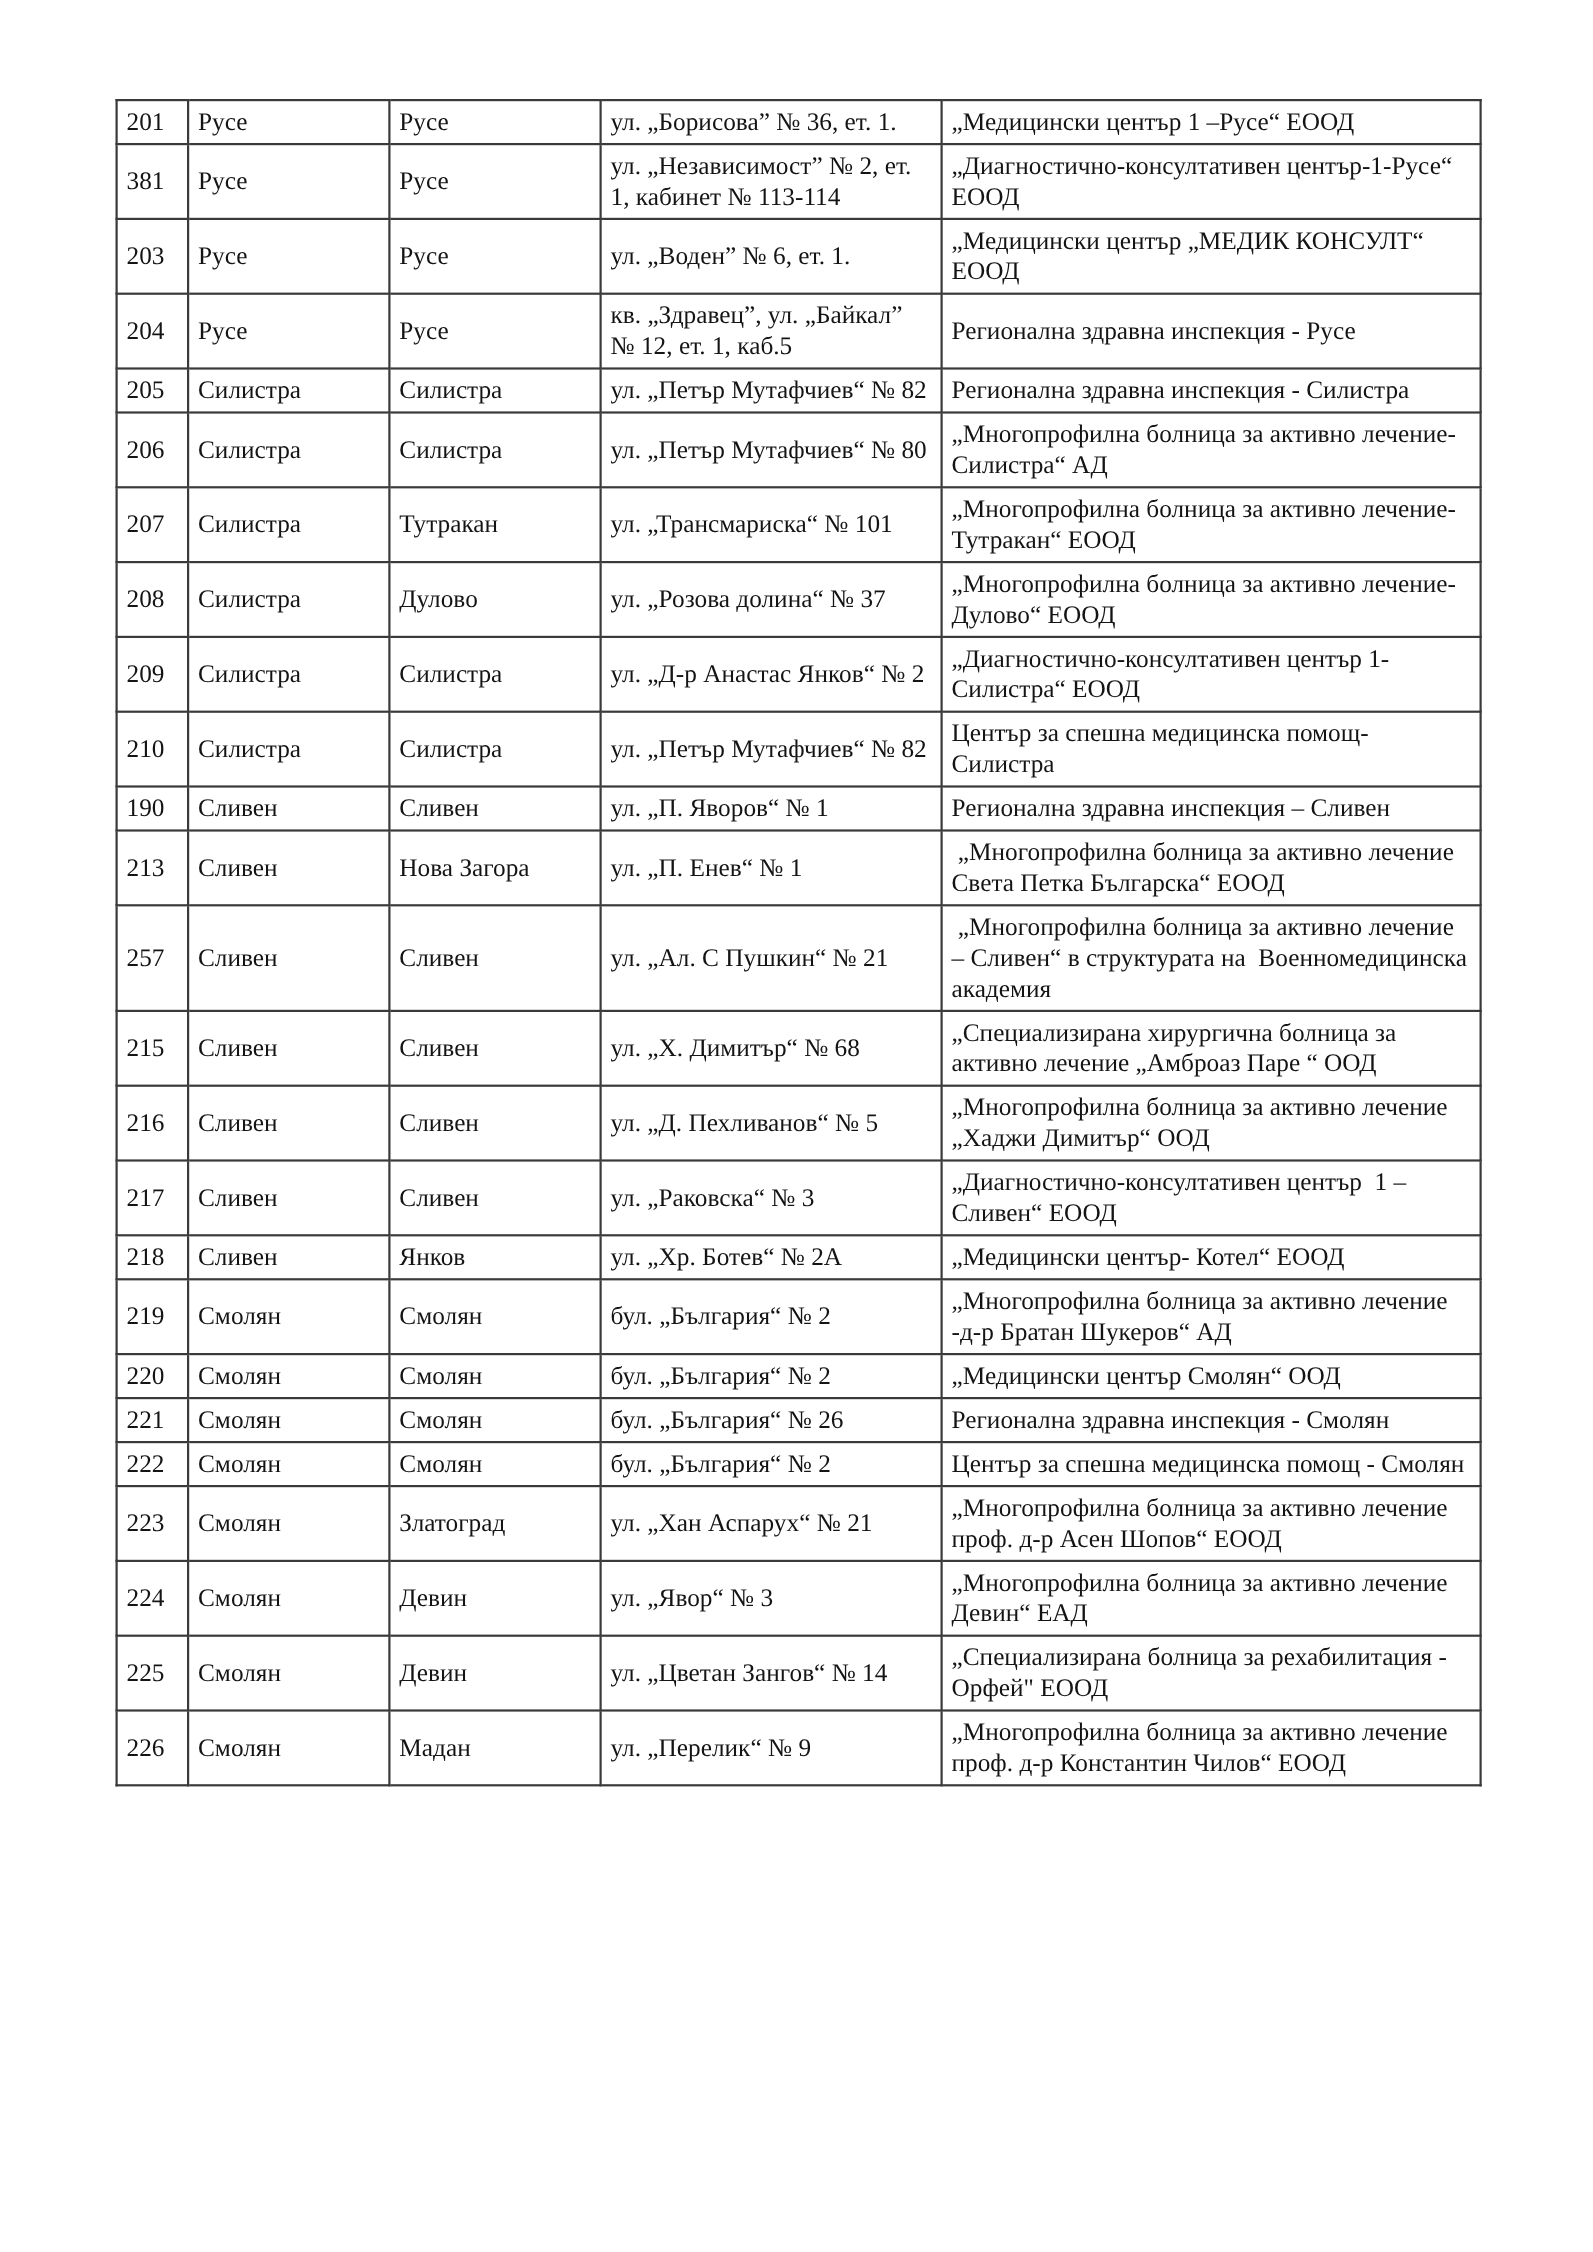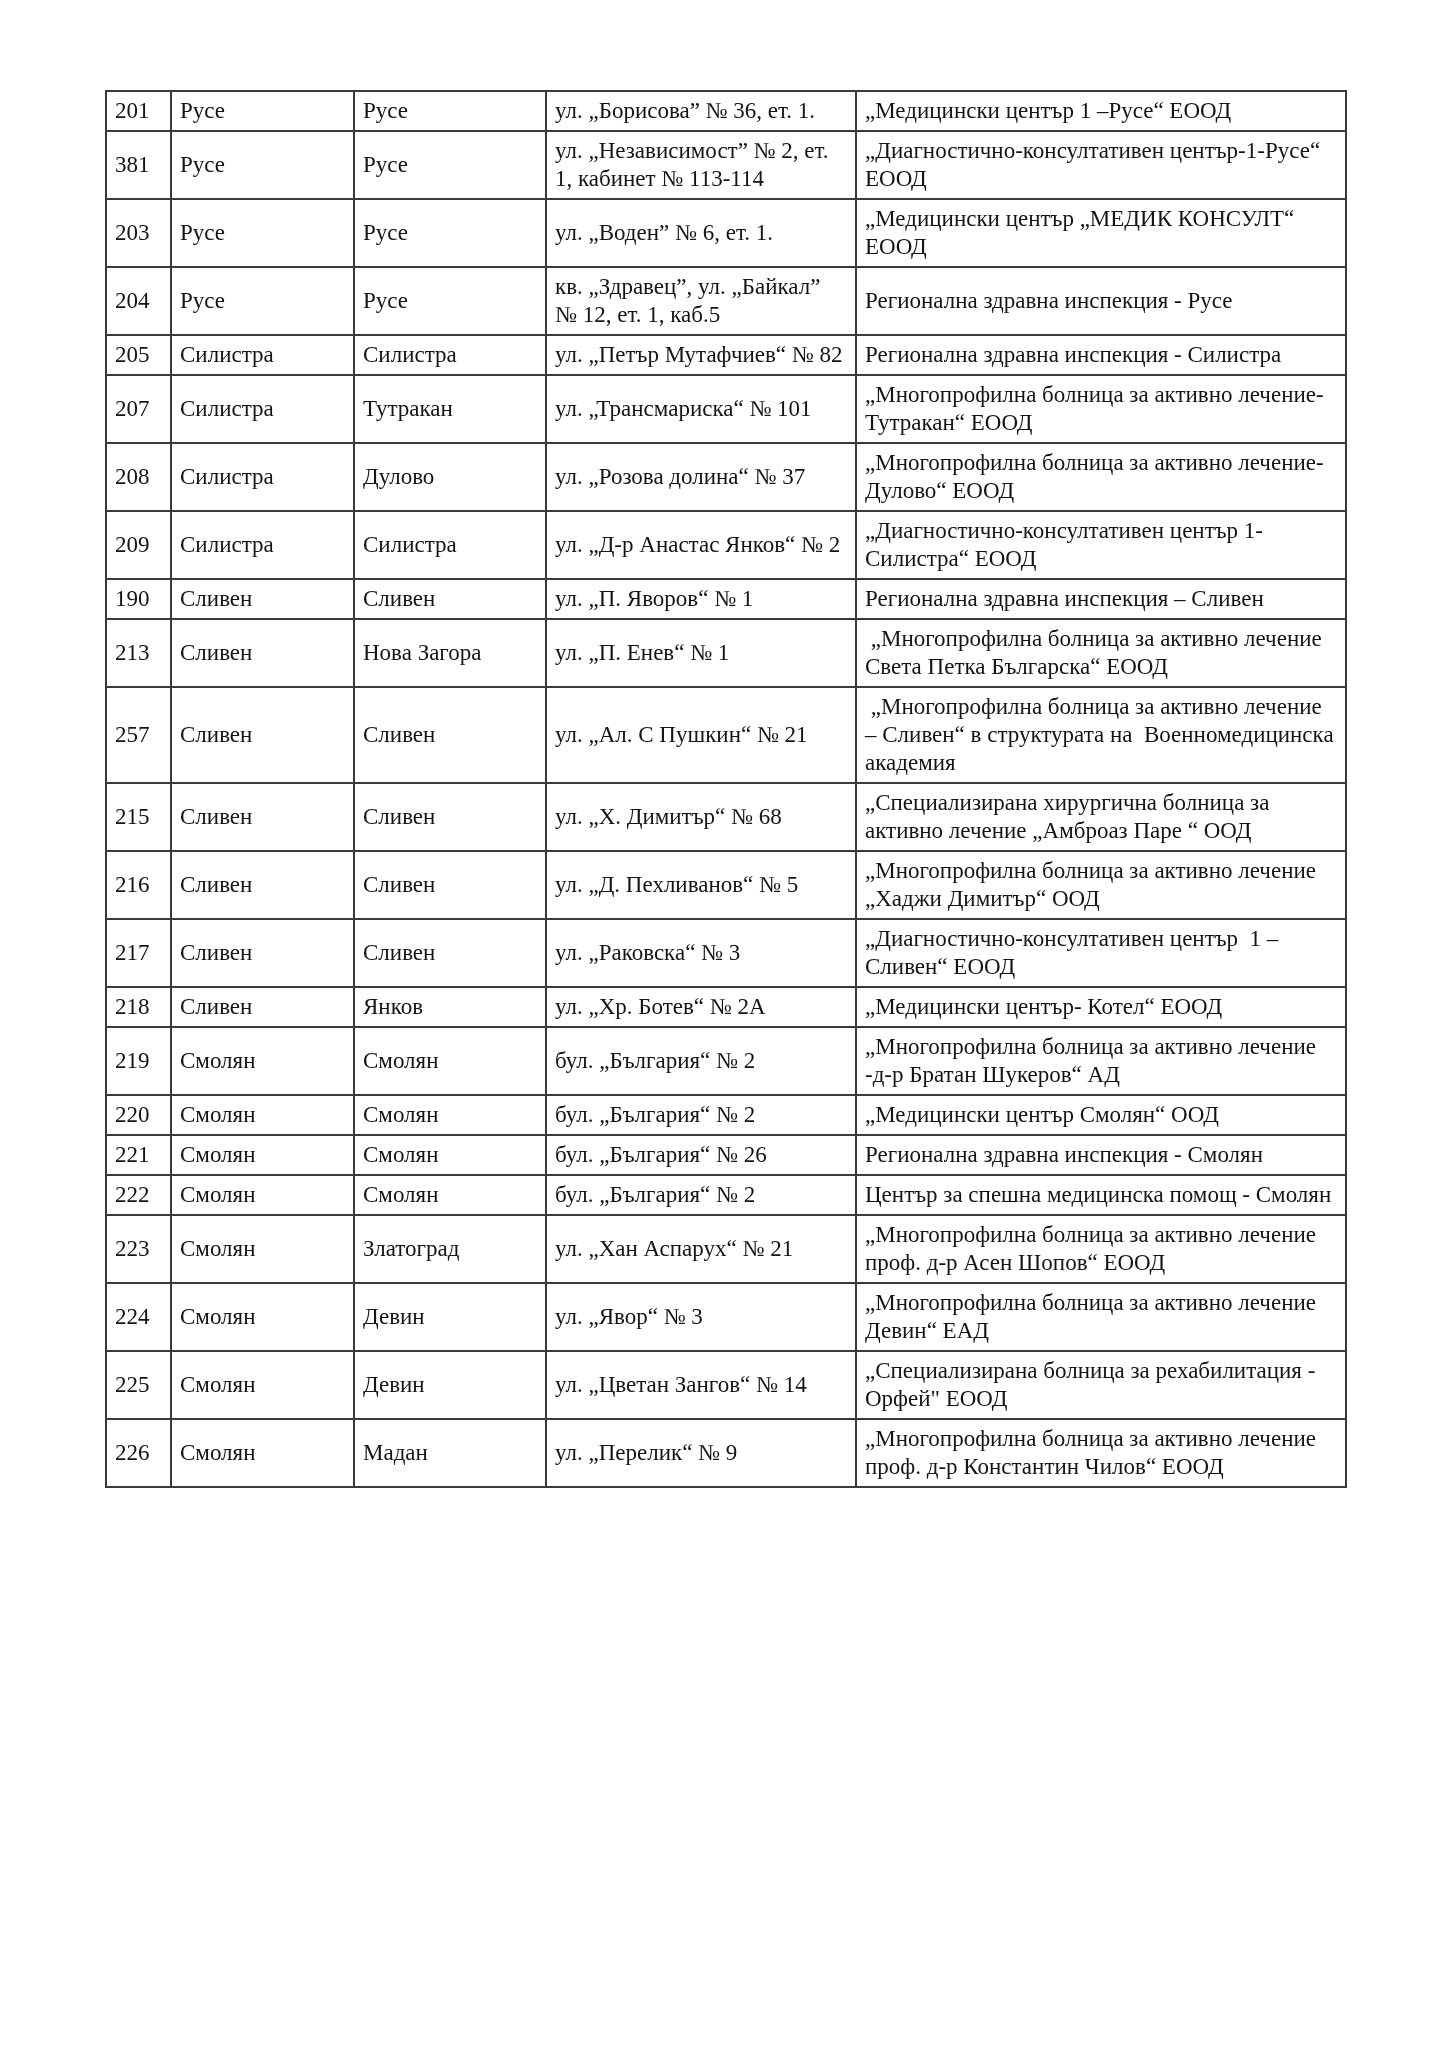--- a/index.html
+++ b/index.html
@@ -90,20 +90,27 @@
   </tr>
 
   <tr>
     <td class="c-num">205</td>
     <td class="c-region">Силистра</td>
     <td class="c-city">Силистра</td>
     <td class="c-addr">ул. „Петър Мутафчиев“ № 82</td>
     <td class="c-name">Регионална здравна инспекция - Силистра</td>
   </tr>
 
+  <tr>
+    <td class="c-num">206</td>
+    <td class="c-region">Силистра</td>
+    <td class="c-city">Силистра</td>
+    <td class="c-addr">ул. „Петър Мутафчиев“ № 80</td>
+    <td class="c-name">„Многопрофилна болница за активно лечение-Силистра“ АД</td>
+  </tr>
 
   <tr>
     <td class="c-num">207</td>
     <td class="c-region">Силистра</td>
     <td class="c-city">Тутракан</td>
     <td class="c-addr">ул. „Трансмариска“ № 101</td>
     <td class="c-name">„Многопрофилна болница за активно лечение-Тутракан“ ЕООД</td>
   </tr>
 
   <tr>
@@ -115,20 +122,27 @@
   </tr>
 
   <tr>
     <td class="c-num">209</td>
     <td class="c-region">Силистра</td>
     <td class="c-city">Силистра</td>
     <td class="c-addr">ул. „Д-р Анастас Янков“ № 2</td>
     <td class="c-name">„Диагностично-консултативен център 1- Силистра“ ЕООД</td>
   </tr>
 
+  <tr>
+    <td class="c-num">210</td>
+    <td class="c-region">Силистра</td>
+    <td class="c-city">Силистра</td>
+    <td class="c-addr">ул. „Петър Мутафчиев“ № 82</td>
+    <td class="c-name">Център за спешна медицинска помощ-Силистра</td>
+  </tr>
 
   <tr>
     <td class="c-num">190</td>
     <td class="c-region">Сливен</td>
     <td class="c-city">Сливен</td>
     <td class="c-addr">ул. „П. Яворов“ № 1</td>
     <td class="c-name">Регионална здравна инспекция – Сливен</td>
   </tr>
 
 

